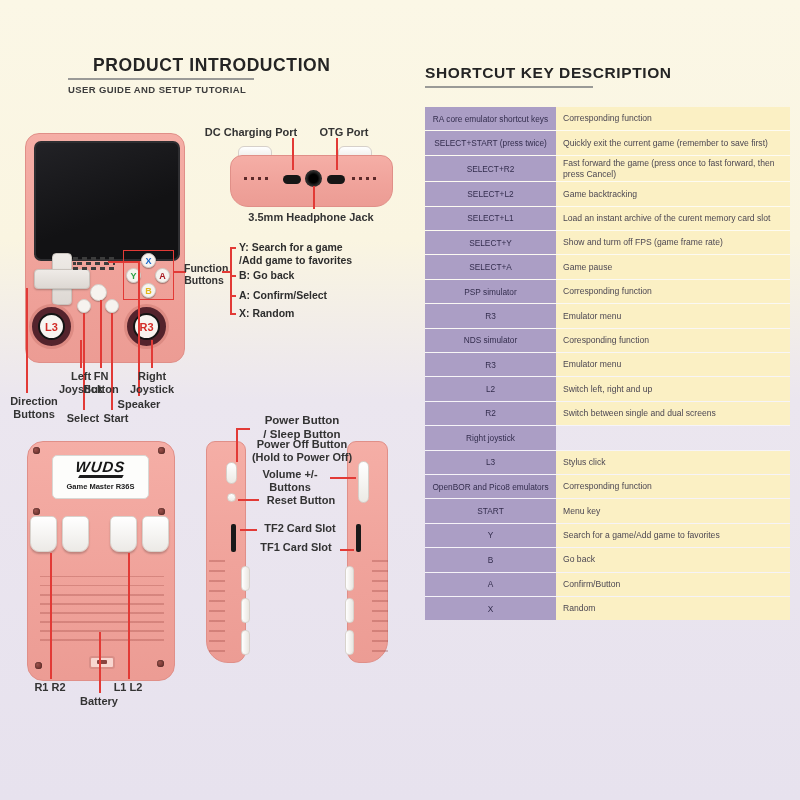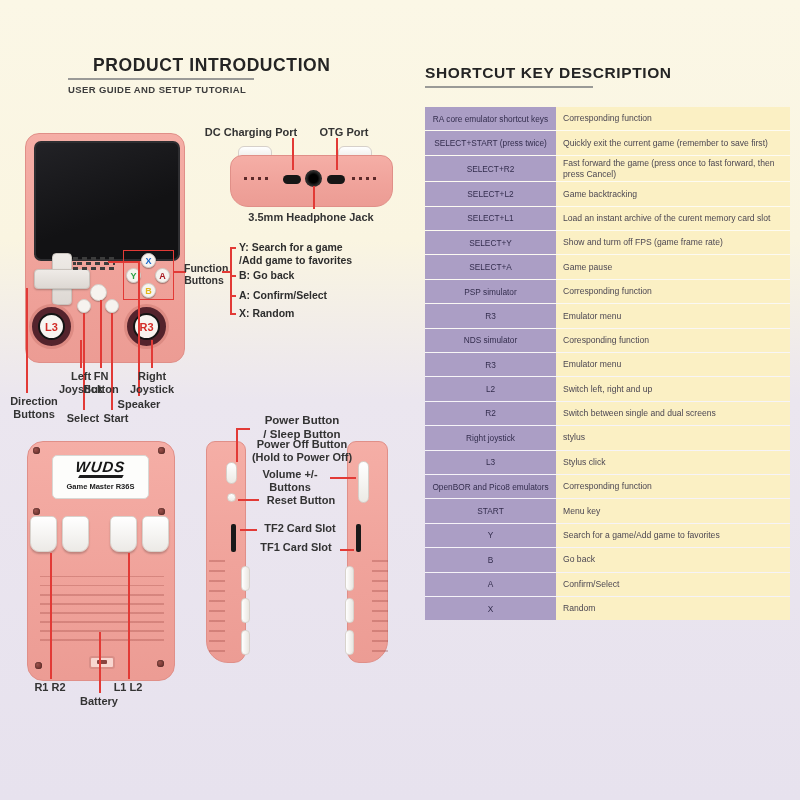--- a/index.html
+++ b/index.html
@@ -122,21 +122,20 @@
       <div class="tdesc">Switch left, right and up</div>
     </div>
 
     <div class="trow">
       <div class="tkey">R2</div>
       <div class="tdesc">Switch between single and dual screens</div>
     </div>
 
     <div class="trow">
       <div class="tkey">Right joystick</div>
-      <div class="tdesc">stylus</div>
     </div>
 
     <div class="trow">
       <div class="tkey">L3</div>
       <div class="tdesc">Stylus click</div>
     </div>
 
     <div class="trow">
       <div class="tkey">OpenBOR and Pico8 emulators</div>
       <div class="tdesc">Corresponding function</div>
@@ -152,21 +151,21 @@
       <div class="tdesc">Search for a game/Add game to favorites</div>
     </div>
 
     <div class="trow">
       <div class="tkey">B</div>
       <div class="tdesc">Go back</div>
     </div>
 
     <div class="trow">
       <div class="tkey">A</div>
-      <div class="tdesc">Confirm/Select</div>
+      <div class="tdesc">Confirm/Button</div>
     </div>
 
     <div class="trow">
       <div class="tkey">X</div>
       <div class="tdesc">Random</div>
     </div>
   </div>
 
   <div class="abs" style="left:230px;top:146px;width:163px;height:64px;">
     <div class="whitebtn" style="left:8px;top:0;width:34px;height:14px;border-radius:6px 6px 0 0;"></div>

